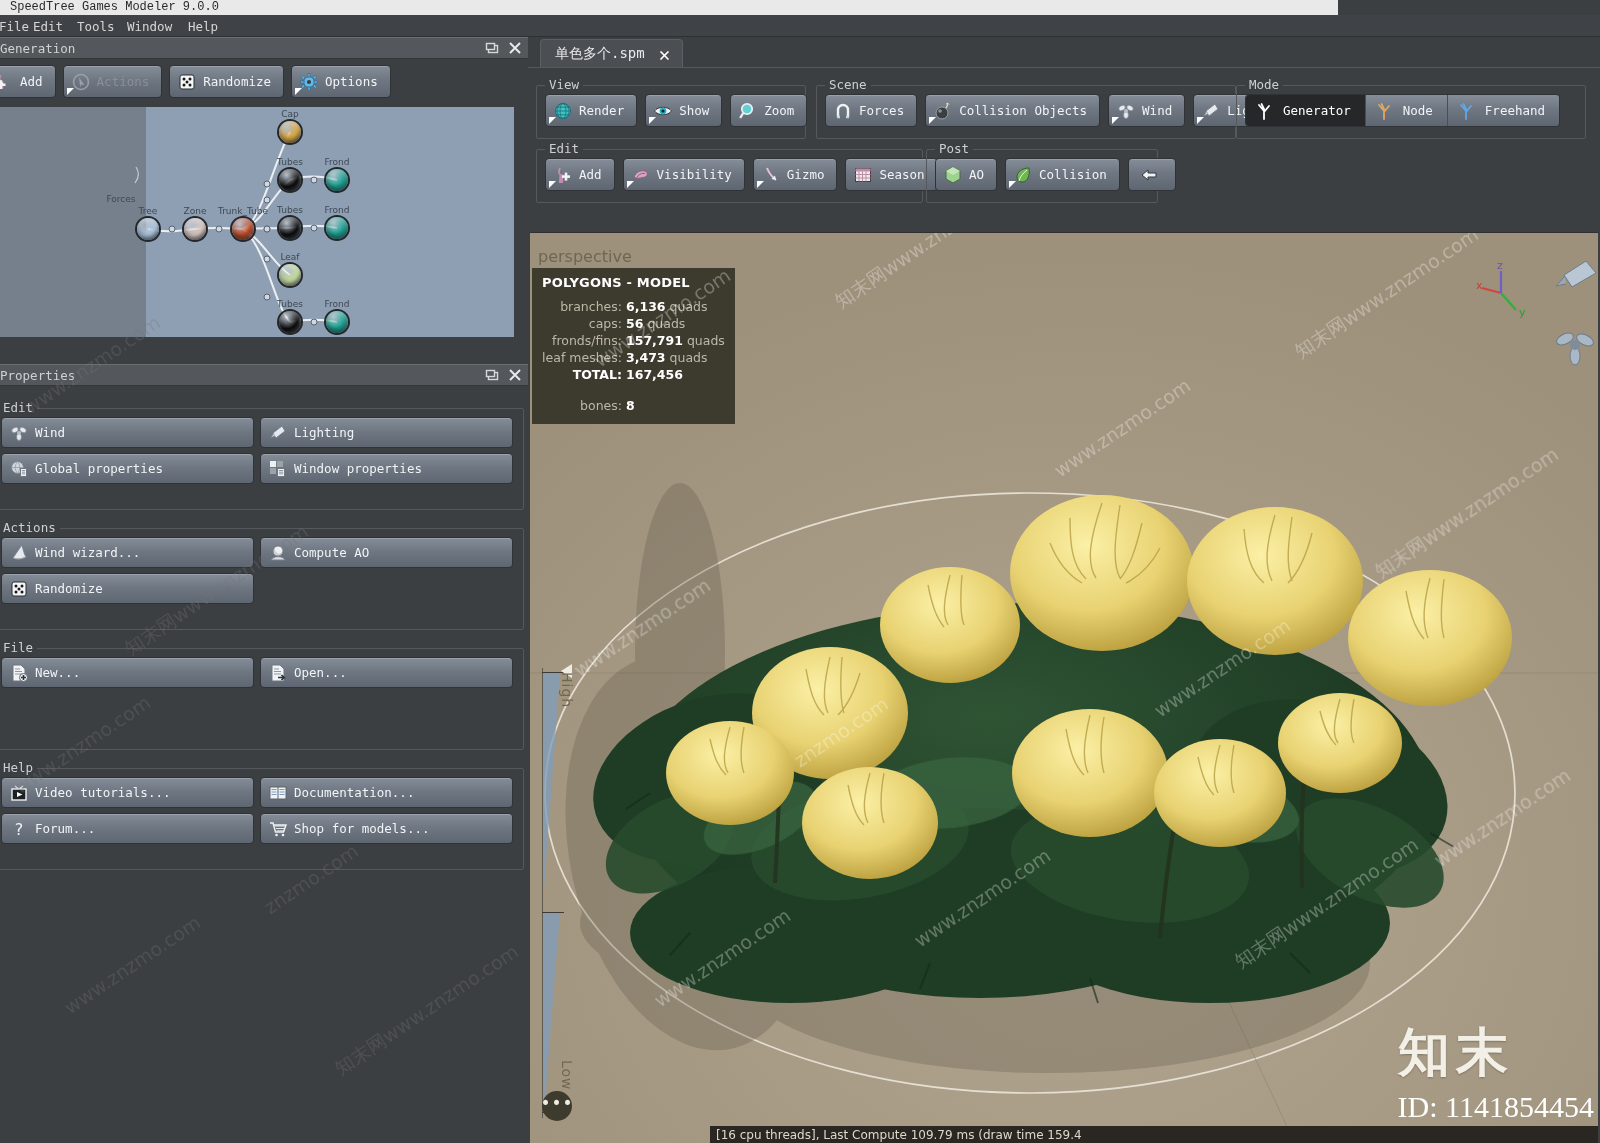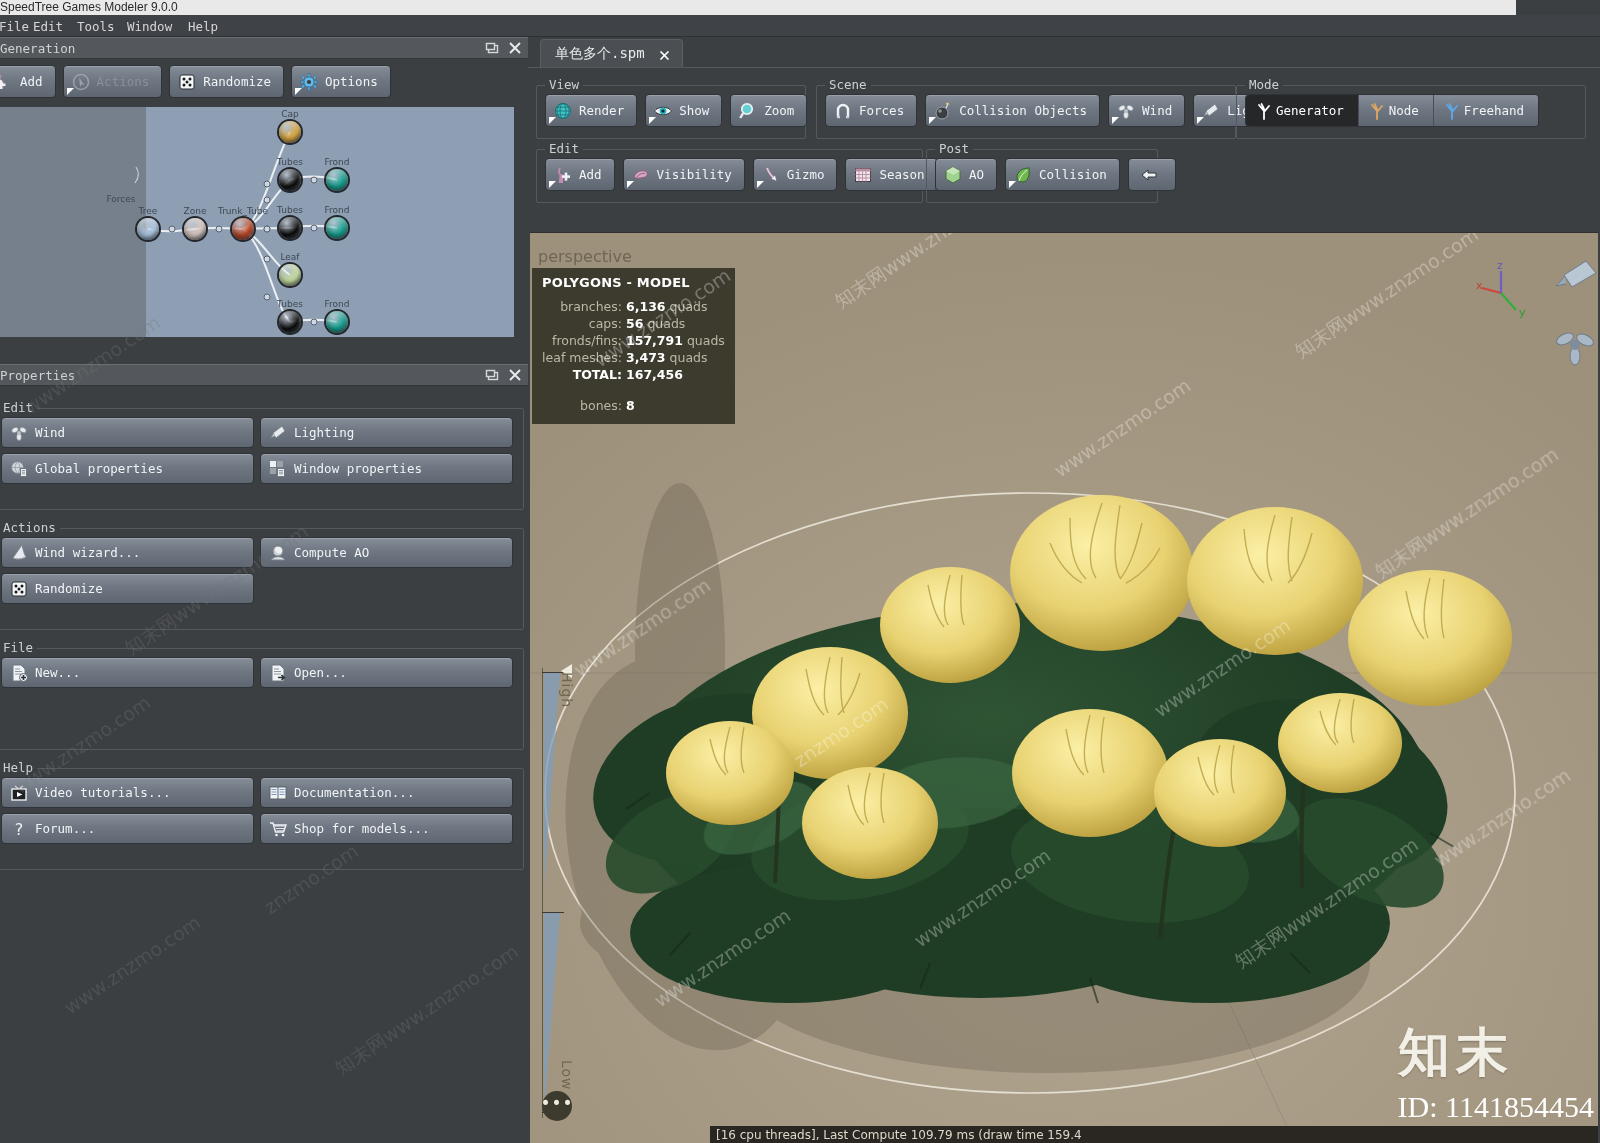--- a/index.html
+++ b/index.html
@@ -11,27 +11,27 @@
   }
   #app {
     position: relative;
     width: 1600px; height: 1143px;
     overflow: hidden;
     background: #3c3f42;
   }
 
   
   .titlebar {
-    position: absolute; left: 0; top: 0; width: 1516px; height: 15px;
+    position: absolute; left: 0; top: 0; width: 1338px; height: 15px;
     background: #e9e9e9;
     color: #2a2a2a;
-    font-family: Liberation Sans, sans-serif;
+    font-family: Liberation Mono, monospace;
     font-size: 12px;
     line-height: 15px;
-    padding-left: 0;
+    padding-left: 10px;
     box-sizing: border-box;
     overflow: hidden;
     white-space: nowrap;
   }
 
   
   .menubar {
     position: absolute; left: 0; top: 15px; width: 1600px; height: 22px;
     background: #3f4246;
     border-bottom: 1px solid #2e3134;
@@ -179,21 +179,21 @@
 
   .modeseg {
     position: absolute;
     display: flex;
     border: 1px solid #2f3337;
     border-radius: 4px;
     overflow: hidden;
   }
   .modeseg .seg {
     position: relative;
-    display: flex; align-items: center; gap: 2px;
+    display: flex; align-items: center; gap: 9px;
     height: 31px; padding: 0 14px 0 8px;
     background: linear-gradient(#848d98, #6e7782 45%, #5d6671);
     color: #f2f4f6; font-size: 12.5px;
     border-right: 1px solid #494f56;
     white-space: nowrap;
   }
   .modeseg .seg:last-child { border-right: none; align-items: center; }
   .modeseg .seg.active { background: #262729; color: #ffffff; }
   .modeseg .seg .ico { width: 20px; height: 20px; flex: 0 0 20px; }
 

